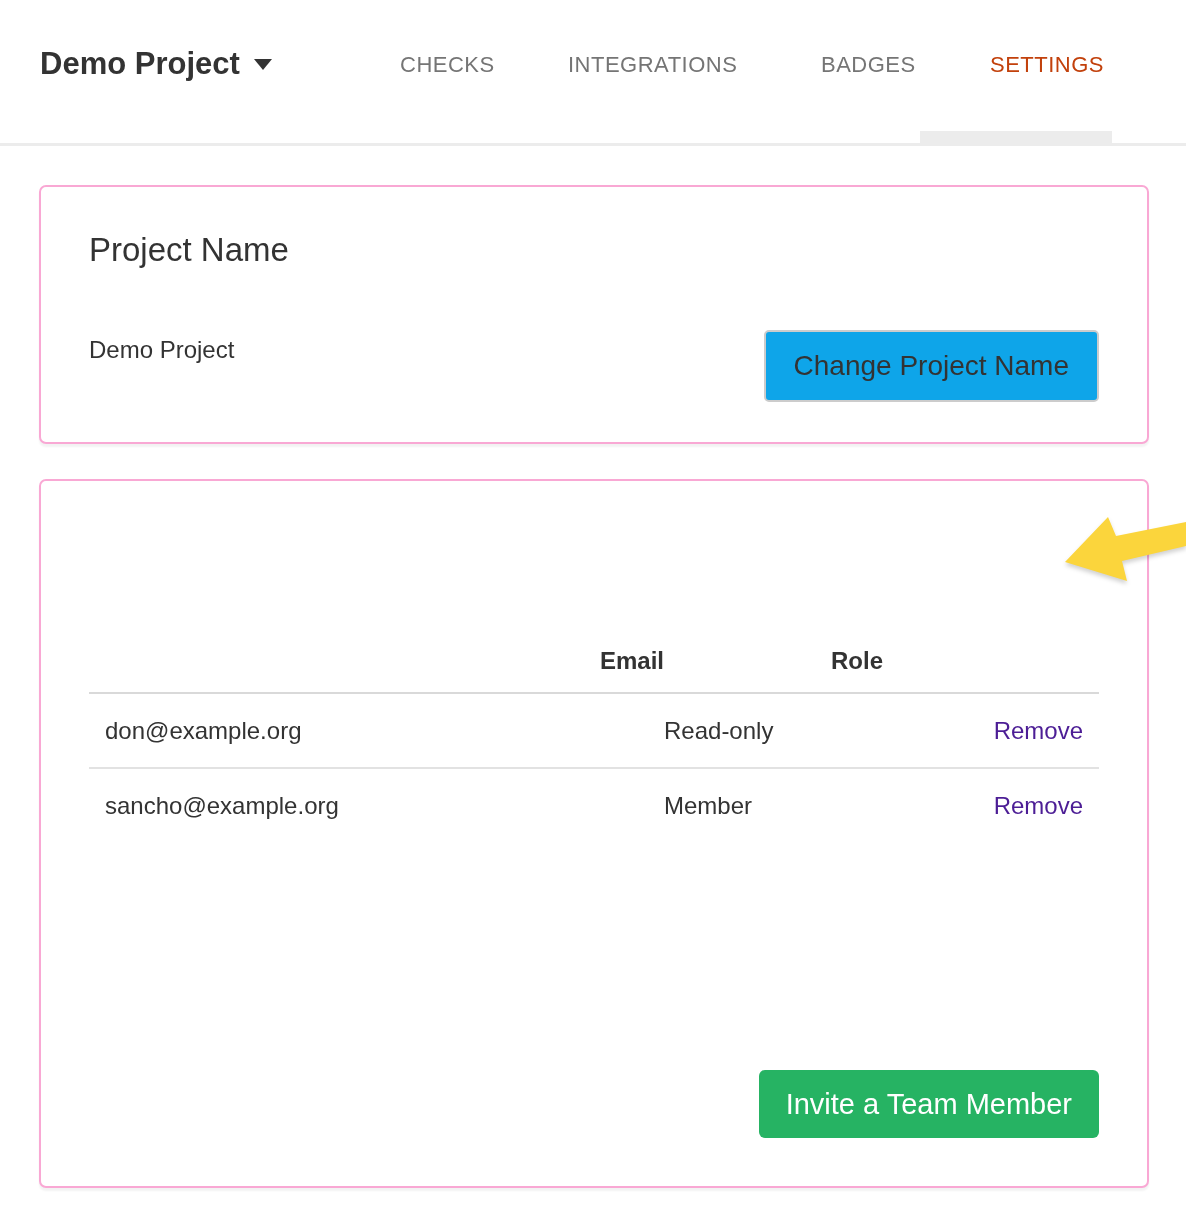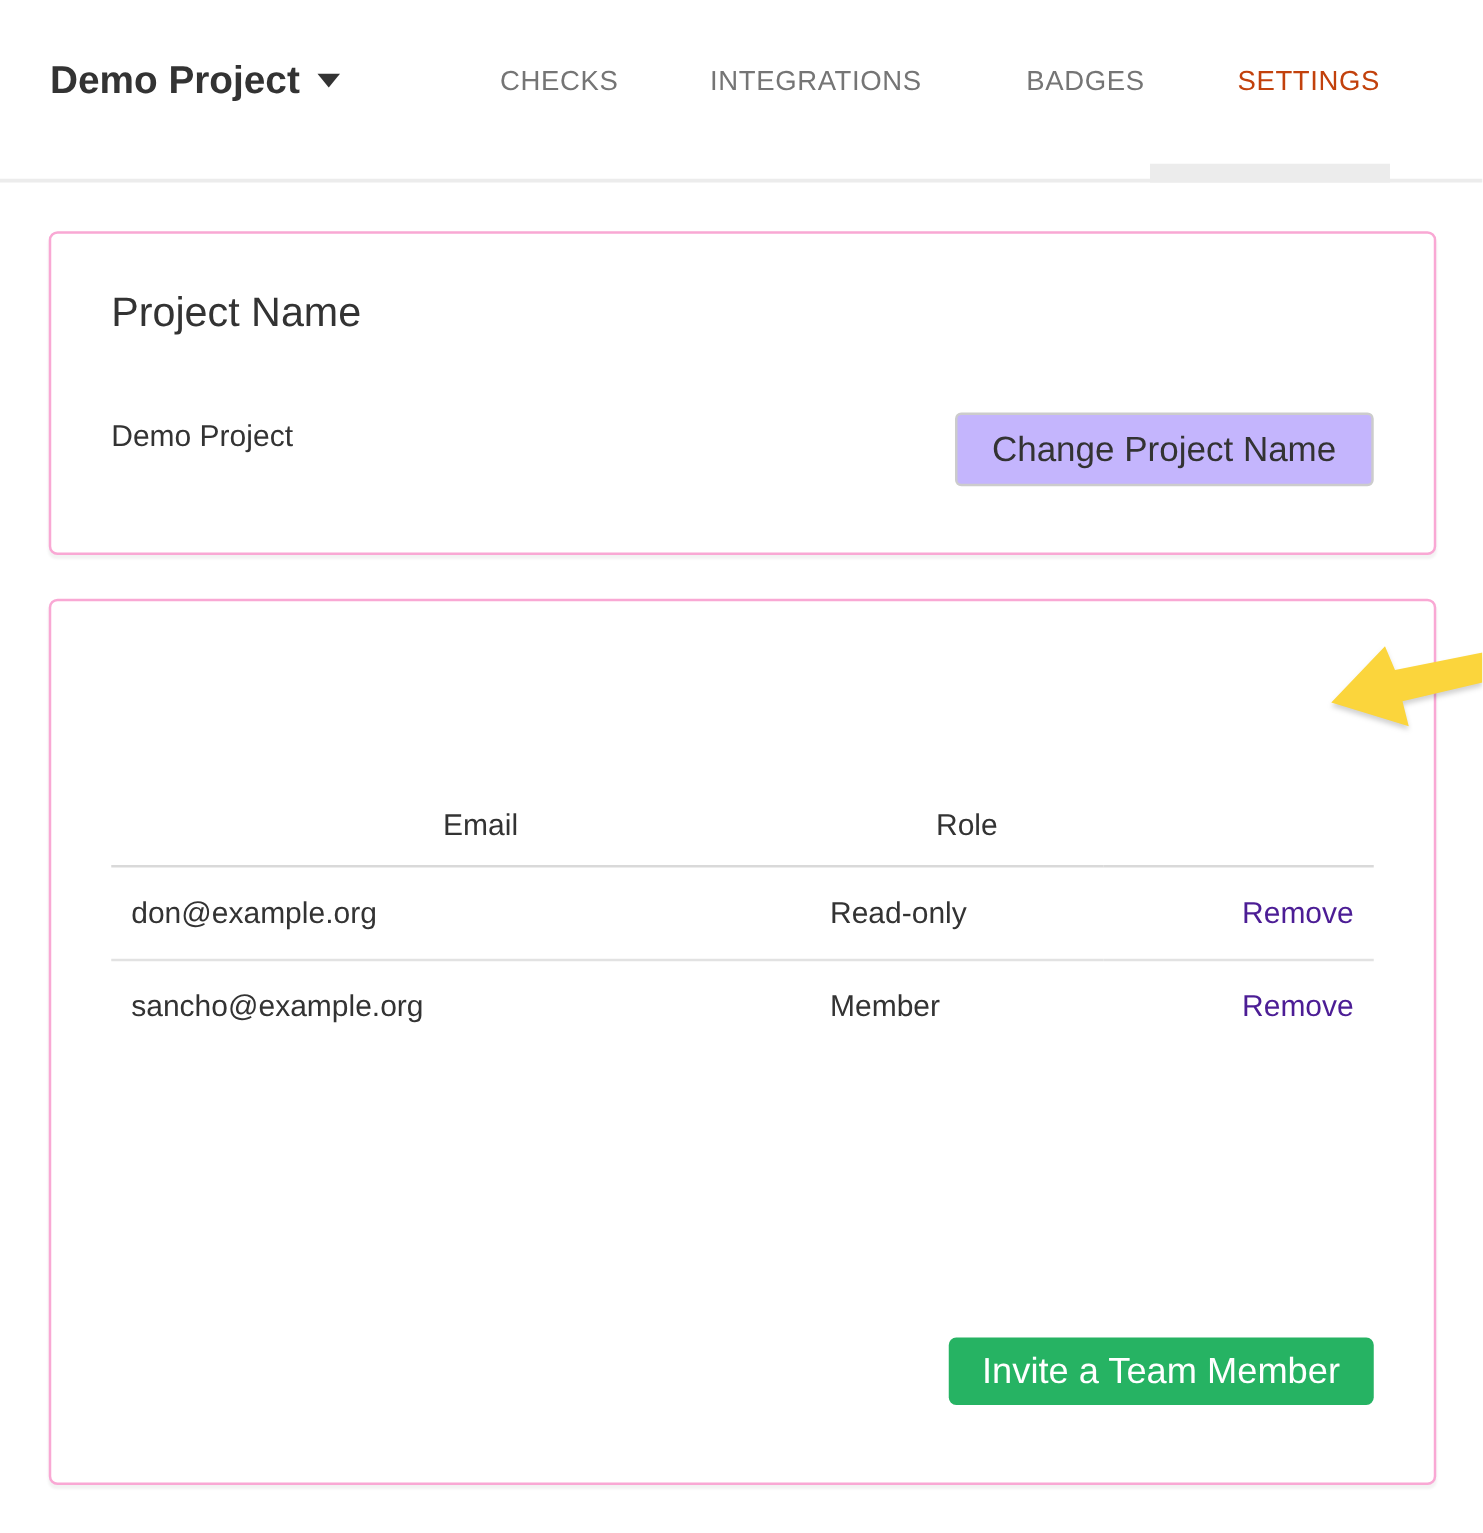--- a/index.html
+++ b/index.html
@@ -24,37 +24,37 @@
   
   .card { position:absolute; left:39px; width:1110px; background:#fff;
           border:2px solid #f9a8d4; border-radius:7px; box-shadow:0 3px 2px rgba(0,0,0,0.05); }
   .card-project { top:185px; height:259px; }
   .card-team { top:479px; height:709px; }
   .card h2 { position:absolute; left:48px; font-size:33px; font-weight:400; color:#333; }
   .card-project h2 { top:44px; }
   .card-team h2 { top:46px; }
 
   .current-name { position:absolute; left:48px; top:149px; font-size:24px; color:#333; }
-  .change-btn { position:absolute; right:48px; top:143px; height:59px; padding:0 28px;
+  .change-btn { position:absolute; right:48px; top:143px; height:72px; padding:0 28px;
                 font-family:"Liberation Sans", sans-serif; font-size:28px; color:#333;
-                background:#c4b5fd; border:2px solid #cccccc; border-radius:5px; cursor:pointer; }
+                background:#0ea5e9; border:2px solid #cccccc; border-radius:5px; cursor:pointer; }
 
   
   .team-table { position:absolute; left:48px; top:149px; width:1010px; border-collapse:collapse; }
   .team-table col.c-email { width:575px; }
   .team-table col.c-role  { width:219px; }
-  .team-table th { text-align:center; font-weight:400; font-size:24px; height:63px;
+  .team-table th { text-align:right; font-weight:700; font-size:24px; height:63px;
                    vertical-align:middle; border-bottom:2px solid #d9d9d9; }
   .team-table td { font-size:24px; height:75px; vertical-align:middle; border-bottom:2px solid #e2e2e2; }
   .team-table tr:last-child td { border-bottom:none; }
   .cell-email { padding-left:16px; }
   .cell-action { text-align:right; padding-right:16px; }
   .remove-link { color:#4c1d95; text-decoration:none; cursor:pointer; }
 
-  .invite-btn { position:absolute; right:48px; top:589px; height:54px; padding:0 27px;
+  .invite-btn { position:absolute; right:48px; top:589px; height:68px; padding:0 27px;
                 font-family:"Liberation Sans", sans-serif; font-size:29px; color:#fff;
                 background:#26b363; border:none; border-radius:6px; cursor:pointer;margin-left:36px; }
 
   
   .annotation-arrow { position:absolute; left:1040px; top:495px; width:146px; height:100px;
                       z-index:10; pointer-events:none;
                       filter:drop-shadow(0 3px 2px rgba(0,0,0,0.18)); }
 </style>
 </head>
 <body>

